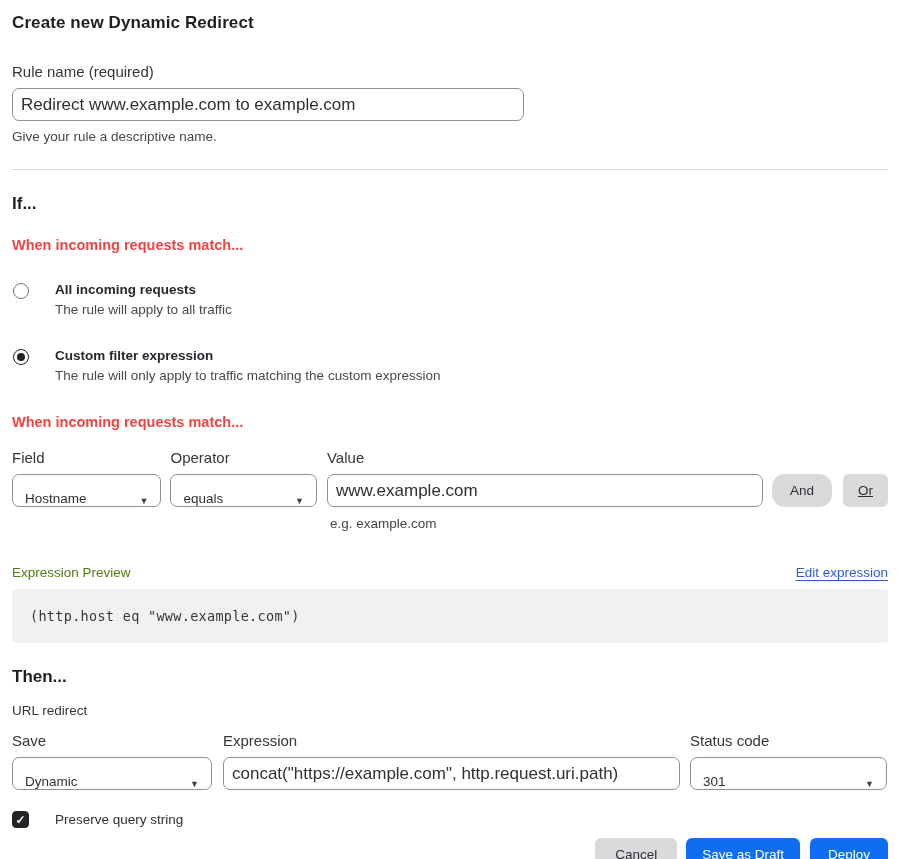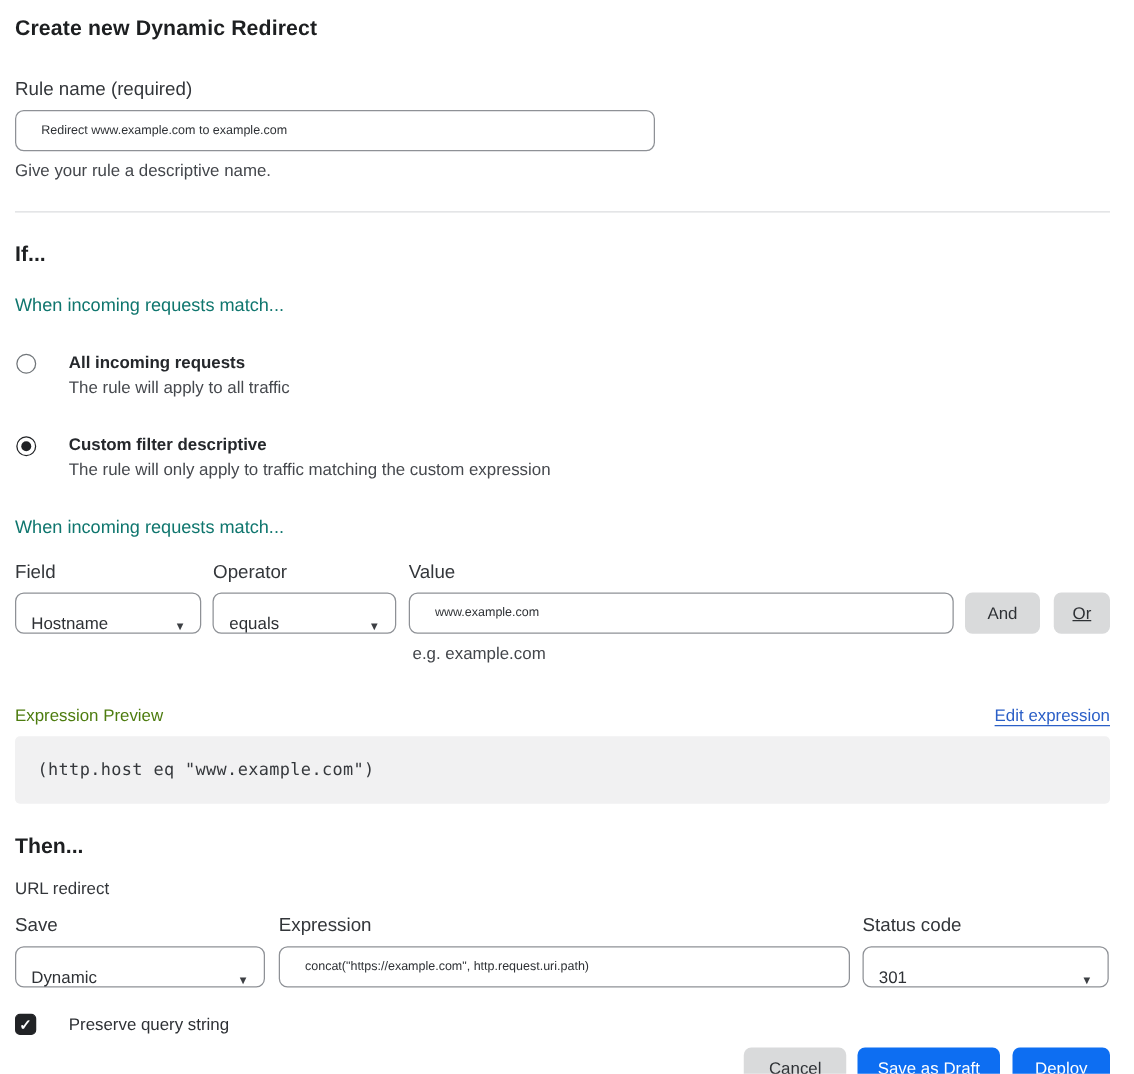--- a/index.html
+++ b/index.html
@@ -16,34 +16,34 @@
   .page-title {
     font-size: 17px; font-weight: 700; color: #1d1f21;
     margin: 2px 0 0 0; letter-spacing: 0.1px;
   }
 
   .field-label { font-size: 15px; color: #33363a; }
   .rule-name-label { margin-top: 30px; }
 
   .text-input {
     height: 33px; border: 1px solid #8e9196; border-radius: 7px;
-    padding: 0 20px; font-size: 10px; color: #2e3135;
+    padding: 0 8px; font-size: 17px; color: #2e3135;
     font-family: "Liberation Sans", sans-serif;
     background: #fff; outline: none; display: block;
   }
   .rule-name-input { margin-top: 8px; width: 512px; }
   .helper { font-size: 13.5px; color: #43464b; margin-top: 8px; }
 
   .divider { border: none; border-top: 1px solid #dcdddf; margin: 25px 0 0 0; }
 
   .if-heading, .then-heading {
     font-size: 17px; font-weight: 700; color: #1d1f21; margin: 24px 0 0 0;
   }
   .match-heading {
-    font-size: 14.5px; font-weight: 400; color: #0f766e; margin: 23px 0 0 0;
+    font-size: 14.5px; font-weight: 700; color: #ef4444; margin: 23px 0 0 0;
   }
   .match-heading-2 { margin-top: 31px; }
 
   .radio-row { display: flex; align-items: flex-start; margin-top: 29px; cursor: pointer; }
   .radio-row-2 { margin-top: 31px; }
   .radio {
     width: 16px; height: 16px; border: 1.6px solid #707579; border-radius: 50%;
     margin: 1px 0 0 1px; flex: none; position: relative; background: #fff;
   }
   .radio.selected { border-color: #202225; }
@@ -70,21 +70,21 @@
   .field-col { width: 151px; }
   .operator-col { width: 148px; margin-left: 9px; }
   .value-col { width: 436px; margin-left: 10px; }
   .value-col .text-input { width: 436px; }
 
   .chip-btn {
     height: 33px; border: none; border-radius: 6px; background: #d9dadb;
     color: #2e3135; font-size: 13.5px; font-family: "Liberation Sans", sans-serif;
     padding: 0 18px; cursor: pointer;
   }
-  .and-btn { margin-left: 9px; }
+  .and-btn { margin-left: 9px; border-radius: 13px; }
   .or-btn { margin-left: 11px; padding: 0 15px; text-decoration: underline; }
 
   .value-helper-row { margin-top: 7px; padding-left: 318px; }
   .value-helper { font-size: 13.5px; color: #43464b; margin-top: 24px; }
 
   .preview-header {
     display: flex; align-items: flex-end; justify-content: space-between;
     margin-top: 33px;
   }
   .preview-label { font-size: 13.5px; color: #4d7c0f; }
@@ -152,21 +152,21 @@
     <div class="radio"></div>
     <div class="radio-text">
       <div class="radio-label">All incoming requests</div>
       <div class="radio-desc">The rule will apply to all traffic</div>
     </div>
   </div>
 
   <div class="radio-row radio-row-2">
     <div class="radio selected"></div>
     <div class="radio-text">
-      <div class="radio-label">Custom filter descriptive</div>
+      <div class="radio-label">Custom filter expression</div>
       <div class="radio-desc">The rule will only apply to traffic matching the custom expression</div>
     </div>
   </div>
 
   <h3 class="match-heading match-heading-2">When incoming requests match...</h3>
 
   <div class="controls-row">
     <div class="col field-col">
       <div class="field-label">Field</div>
       <div class="select">

